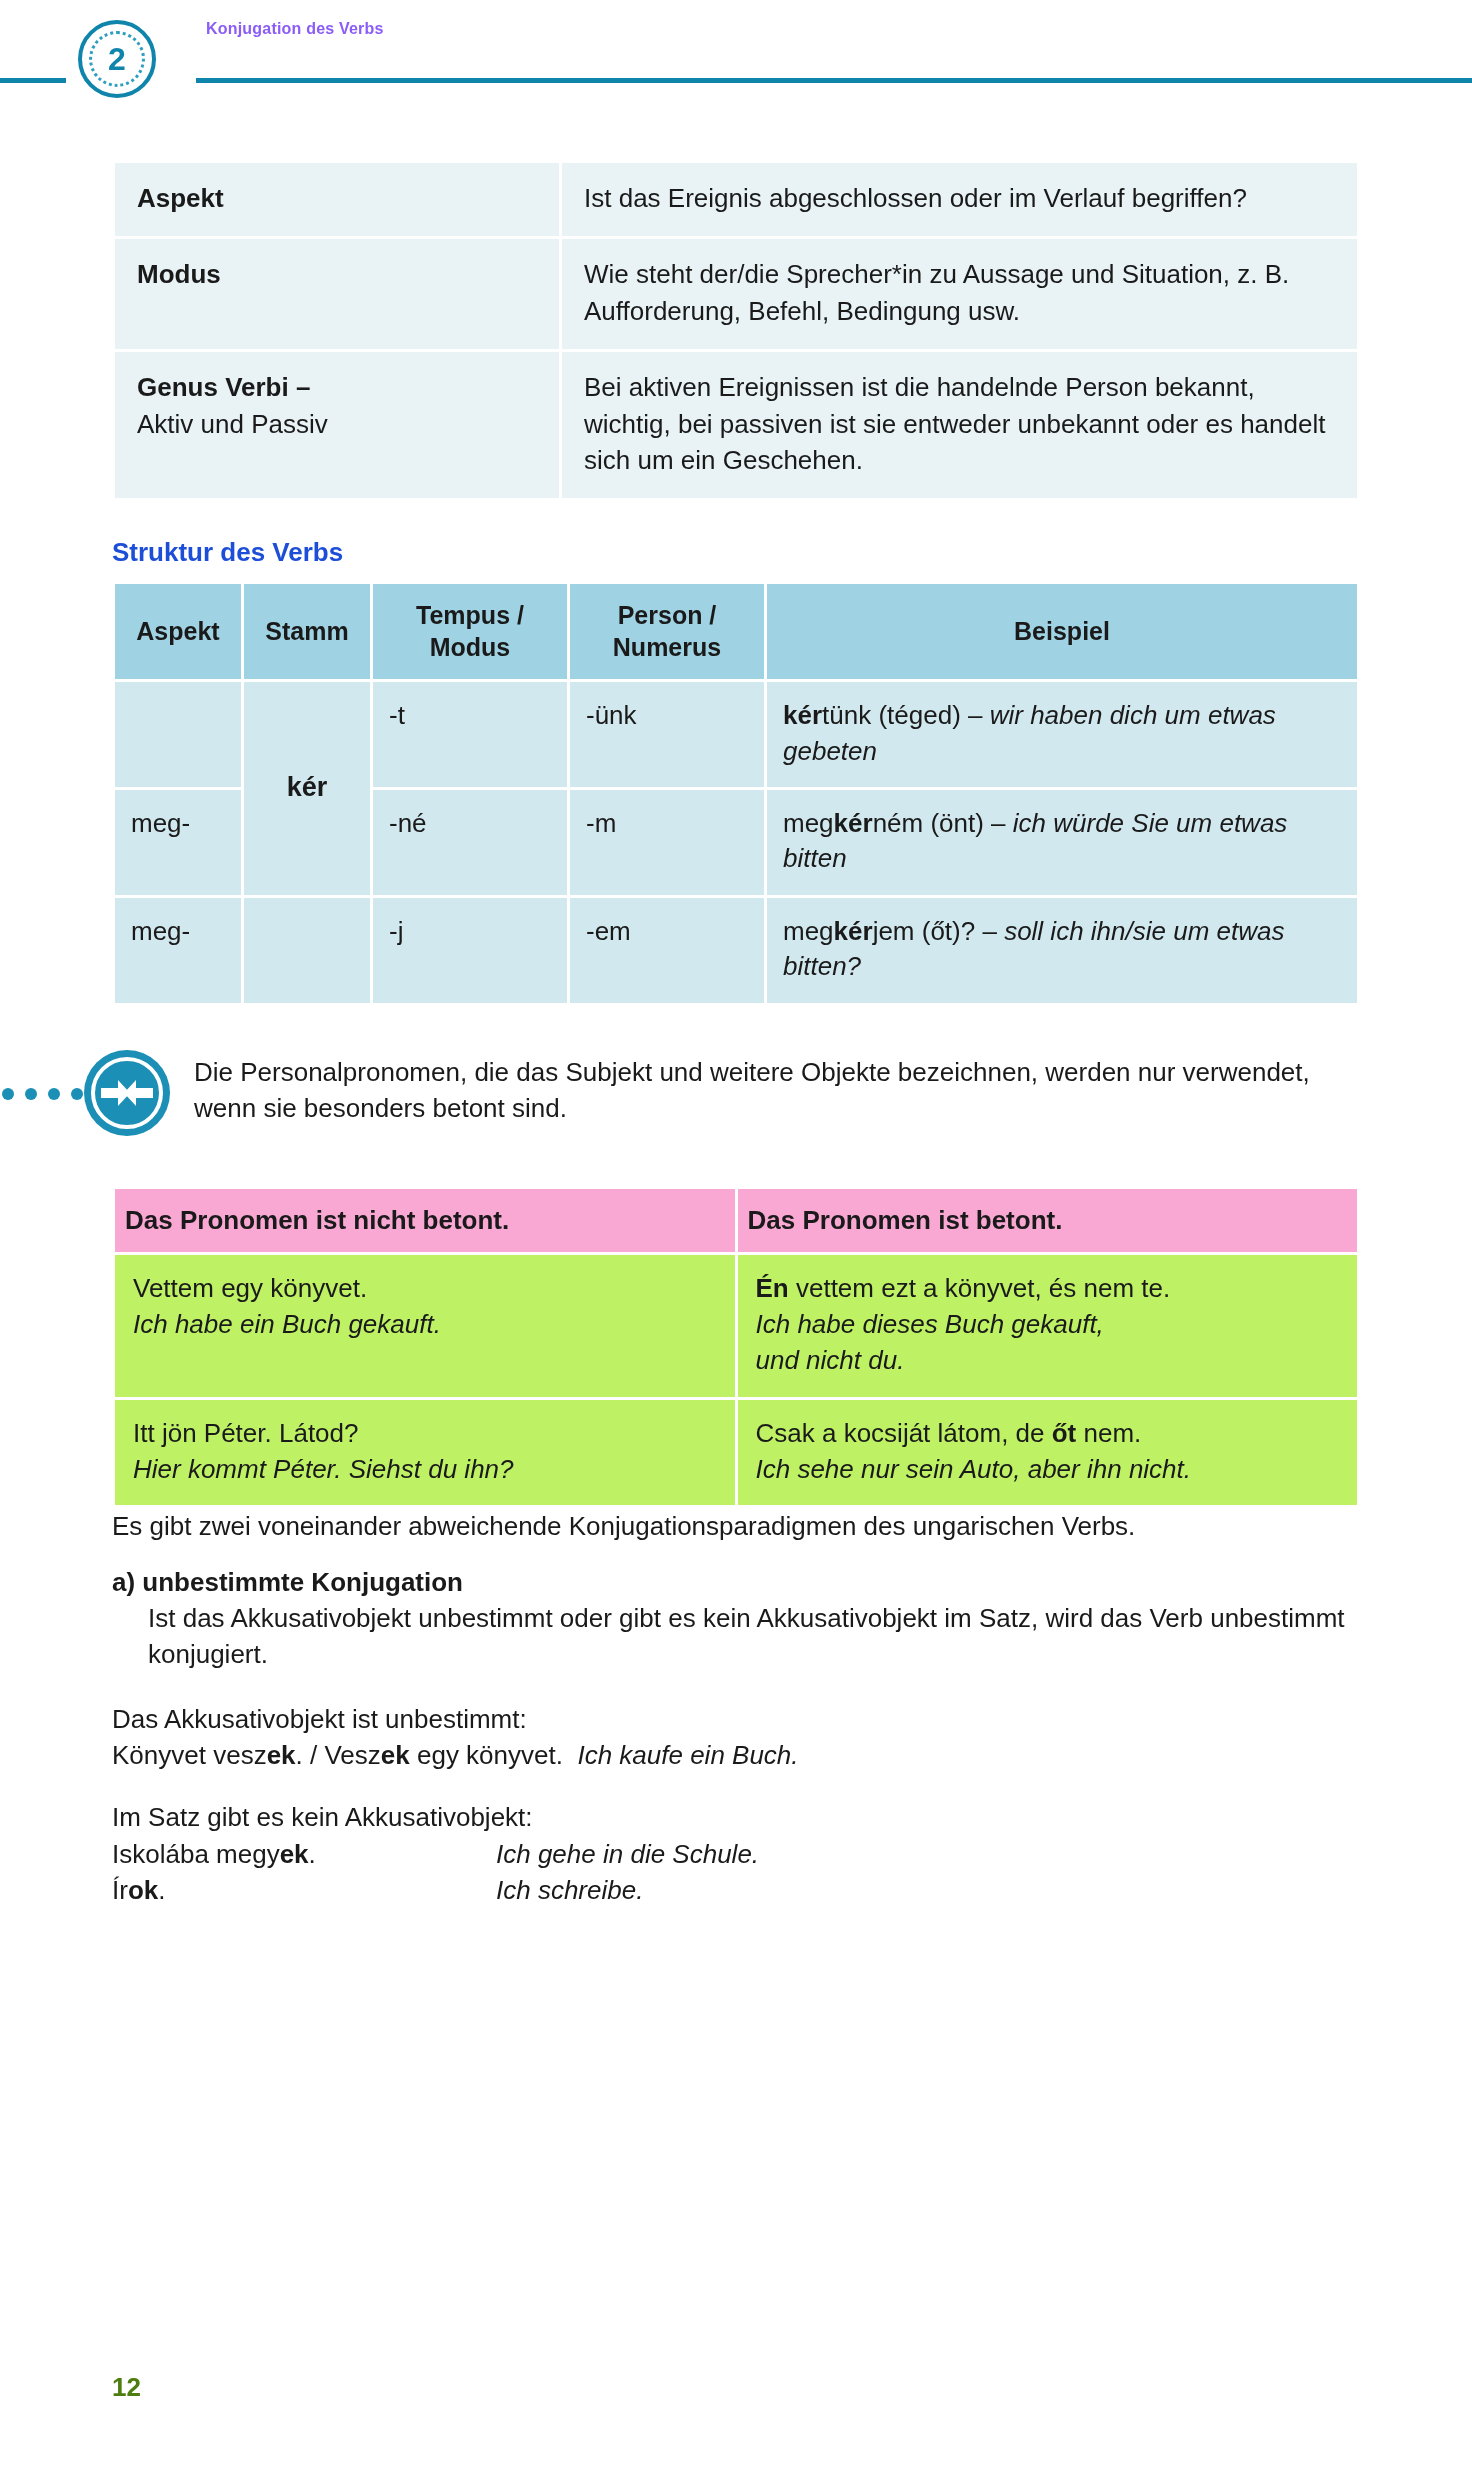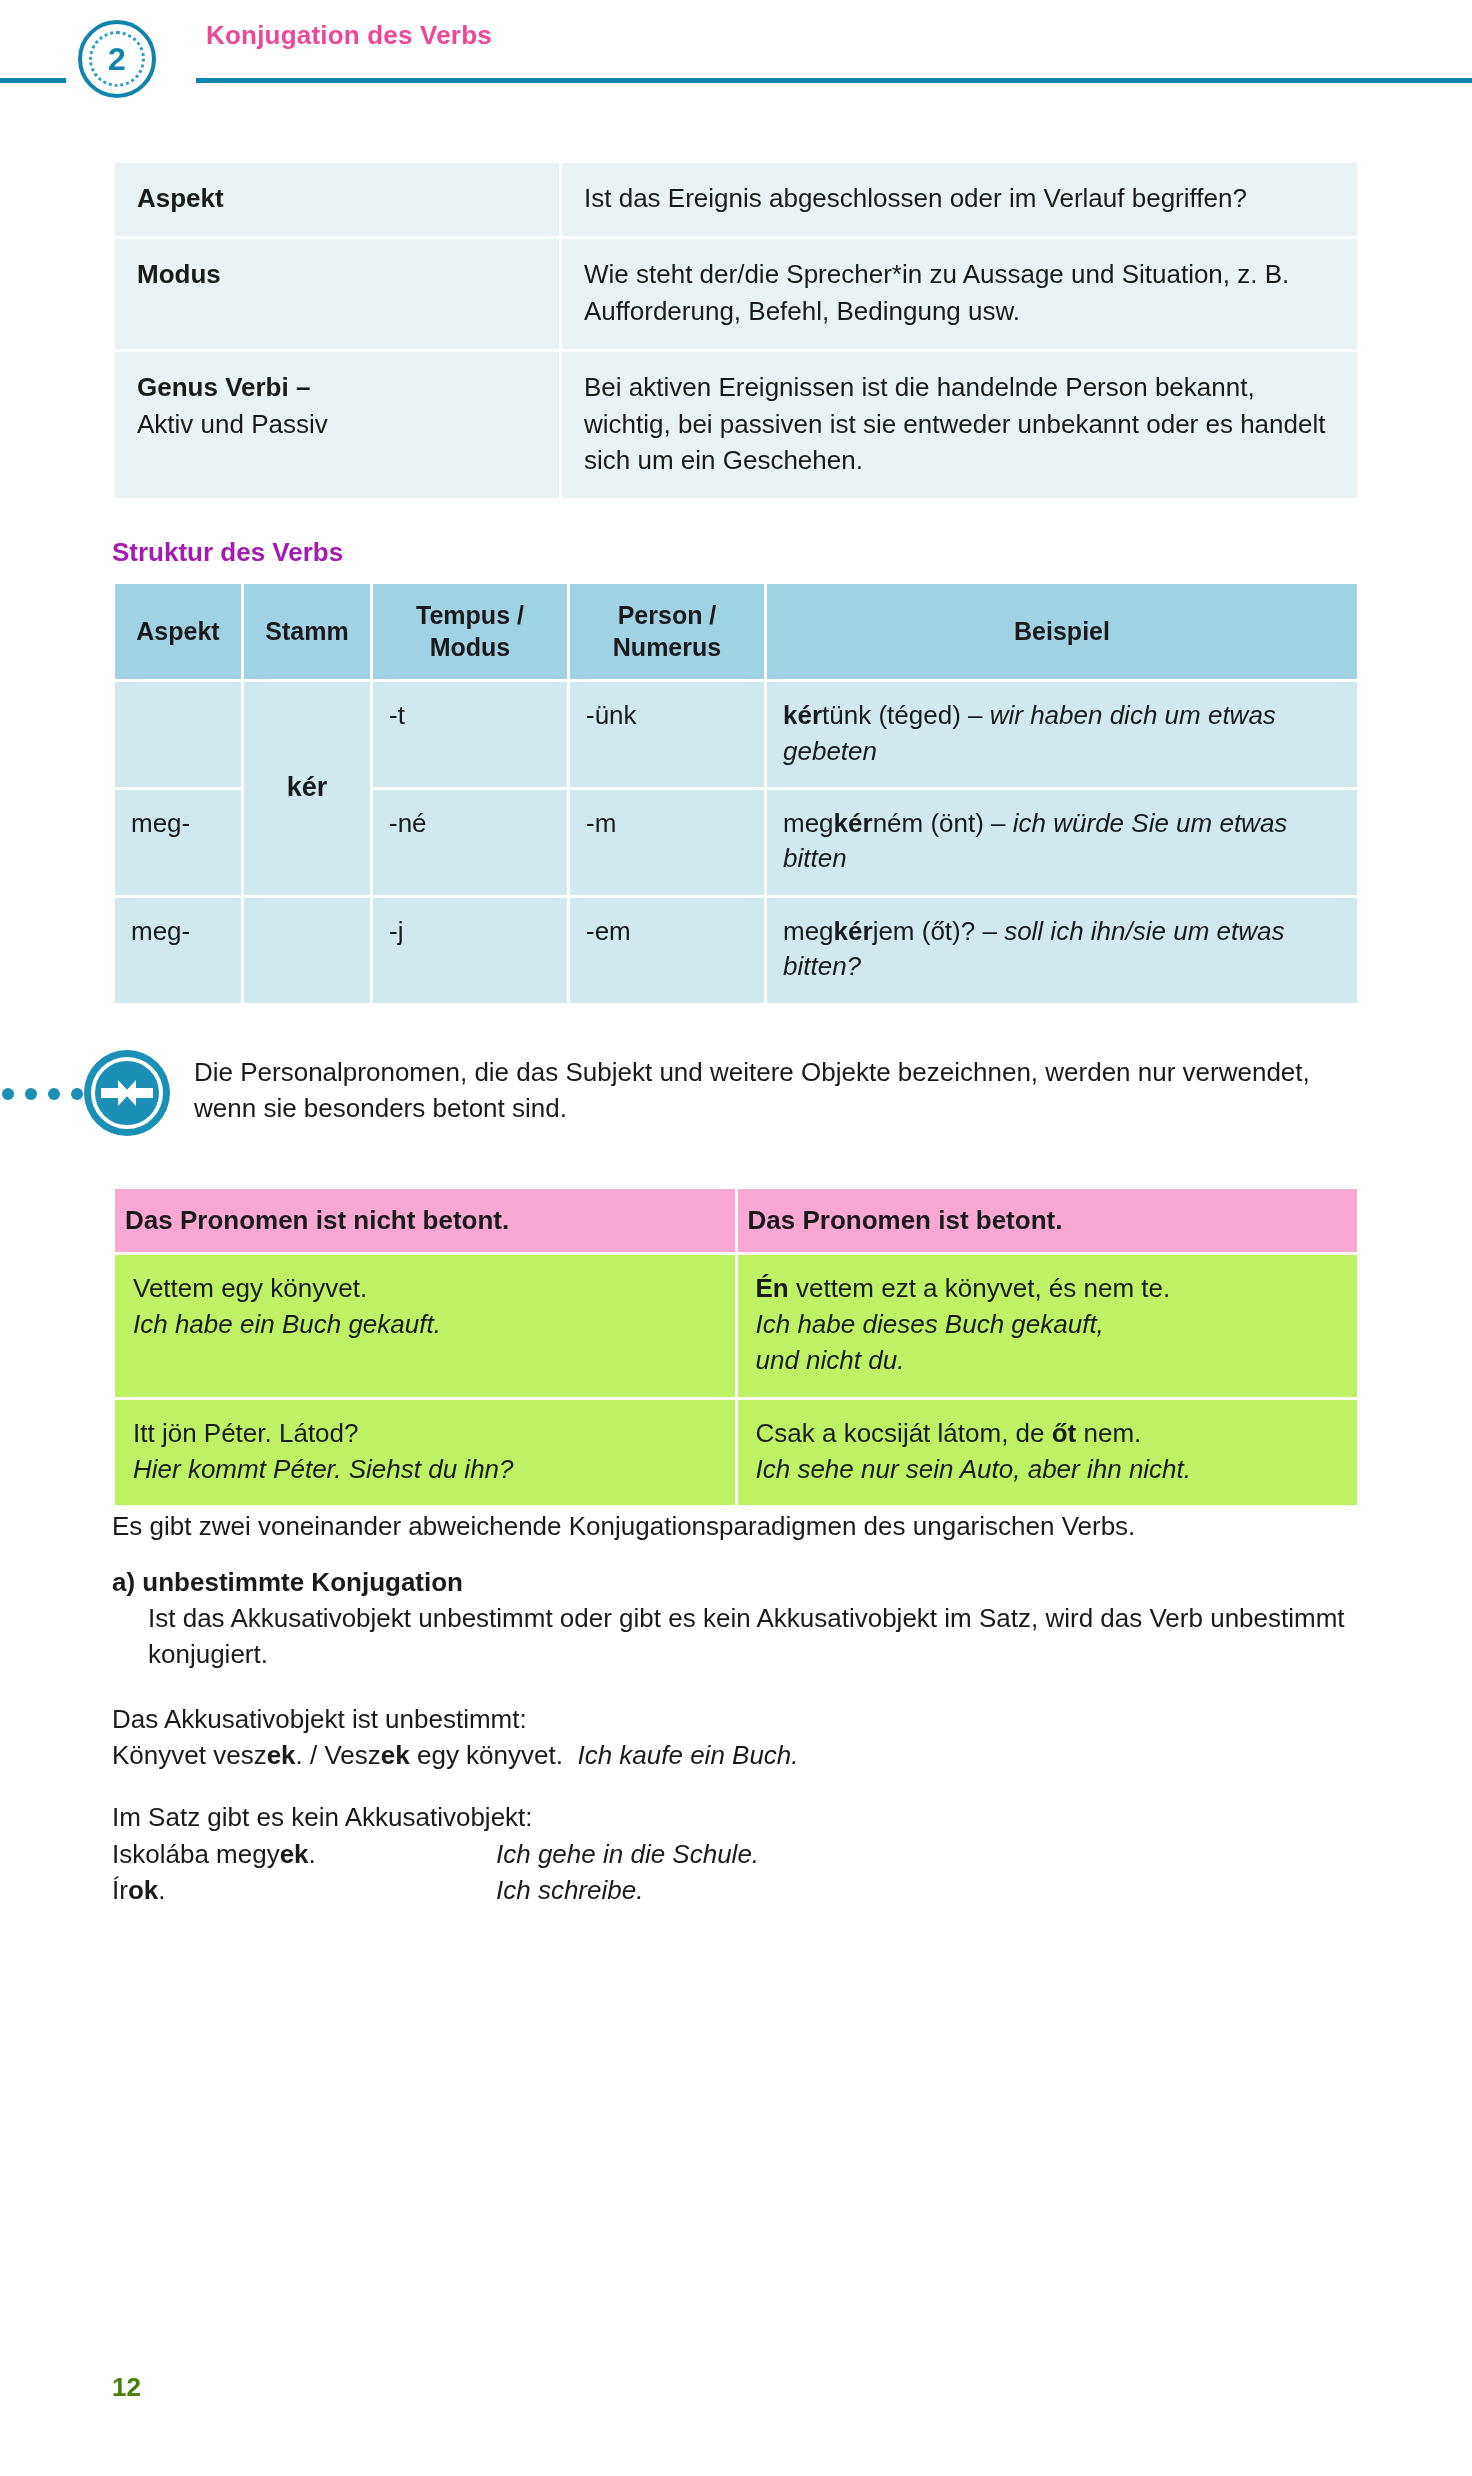--- a/index.html
+++ b/index.html
@@ -80,23 +80,23 @@
     justify-content: center;
     font-size: 32px;
     font-weight: bold;
     color: #0f85ac;
     letter-spacing: 0;
   }
   .runhead-title {
     position: absolute;
     left: 206px;
     top: 20px;
-    font-size: 26px;
-    font-weight: bold;
-    color: #ec4899;
+    font-size: 16px;
+    font-weight: bold;
+    color: #8b5cf6;
     letter-spacing: 0.2px;
   }
 
   
   .content {
     position: absolute;
     left: 112px;
     top: 160px;
     width: 1248px;
   }
@@ -119,21 +119,21 @@
     line-height: 1.40;
   }
   .tbl-def td.c1 { width: 400px; }
   .tbl-def .term-bold { font-weight: bold; }
 
   
   .sec-label {
     font-size: 26px;
     font-weight: bold;
     margin: 36px 0 13px 0;
-    color: #a21caf;
+    color: #1d4ed8;
   }
 
   
   .tbl-struct { border-spacing: 3px; }
   .tbl-struct th {
     background: #9fd3e3;
     font-size: 25px;
     font-weight: bold;
     padding: 16px 8px;
     text-align: center;

